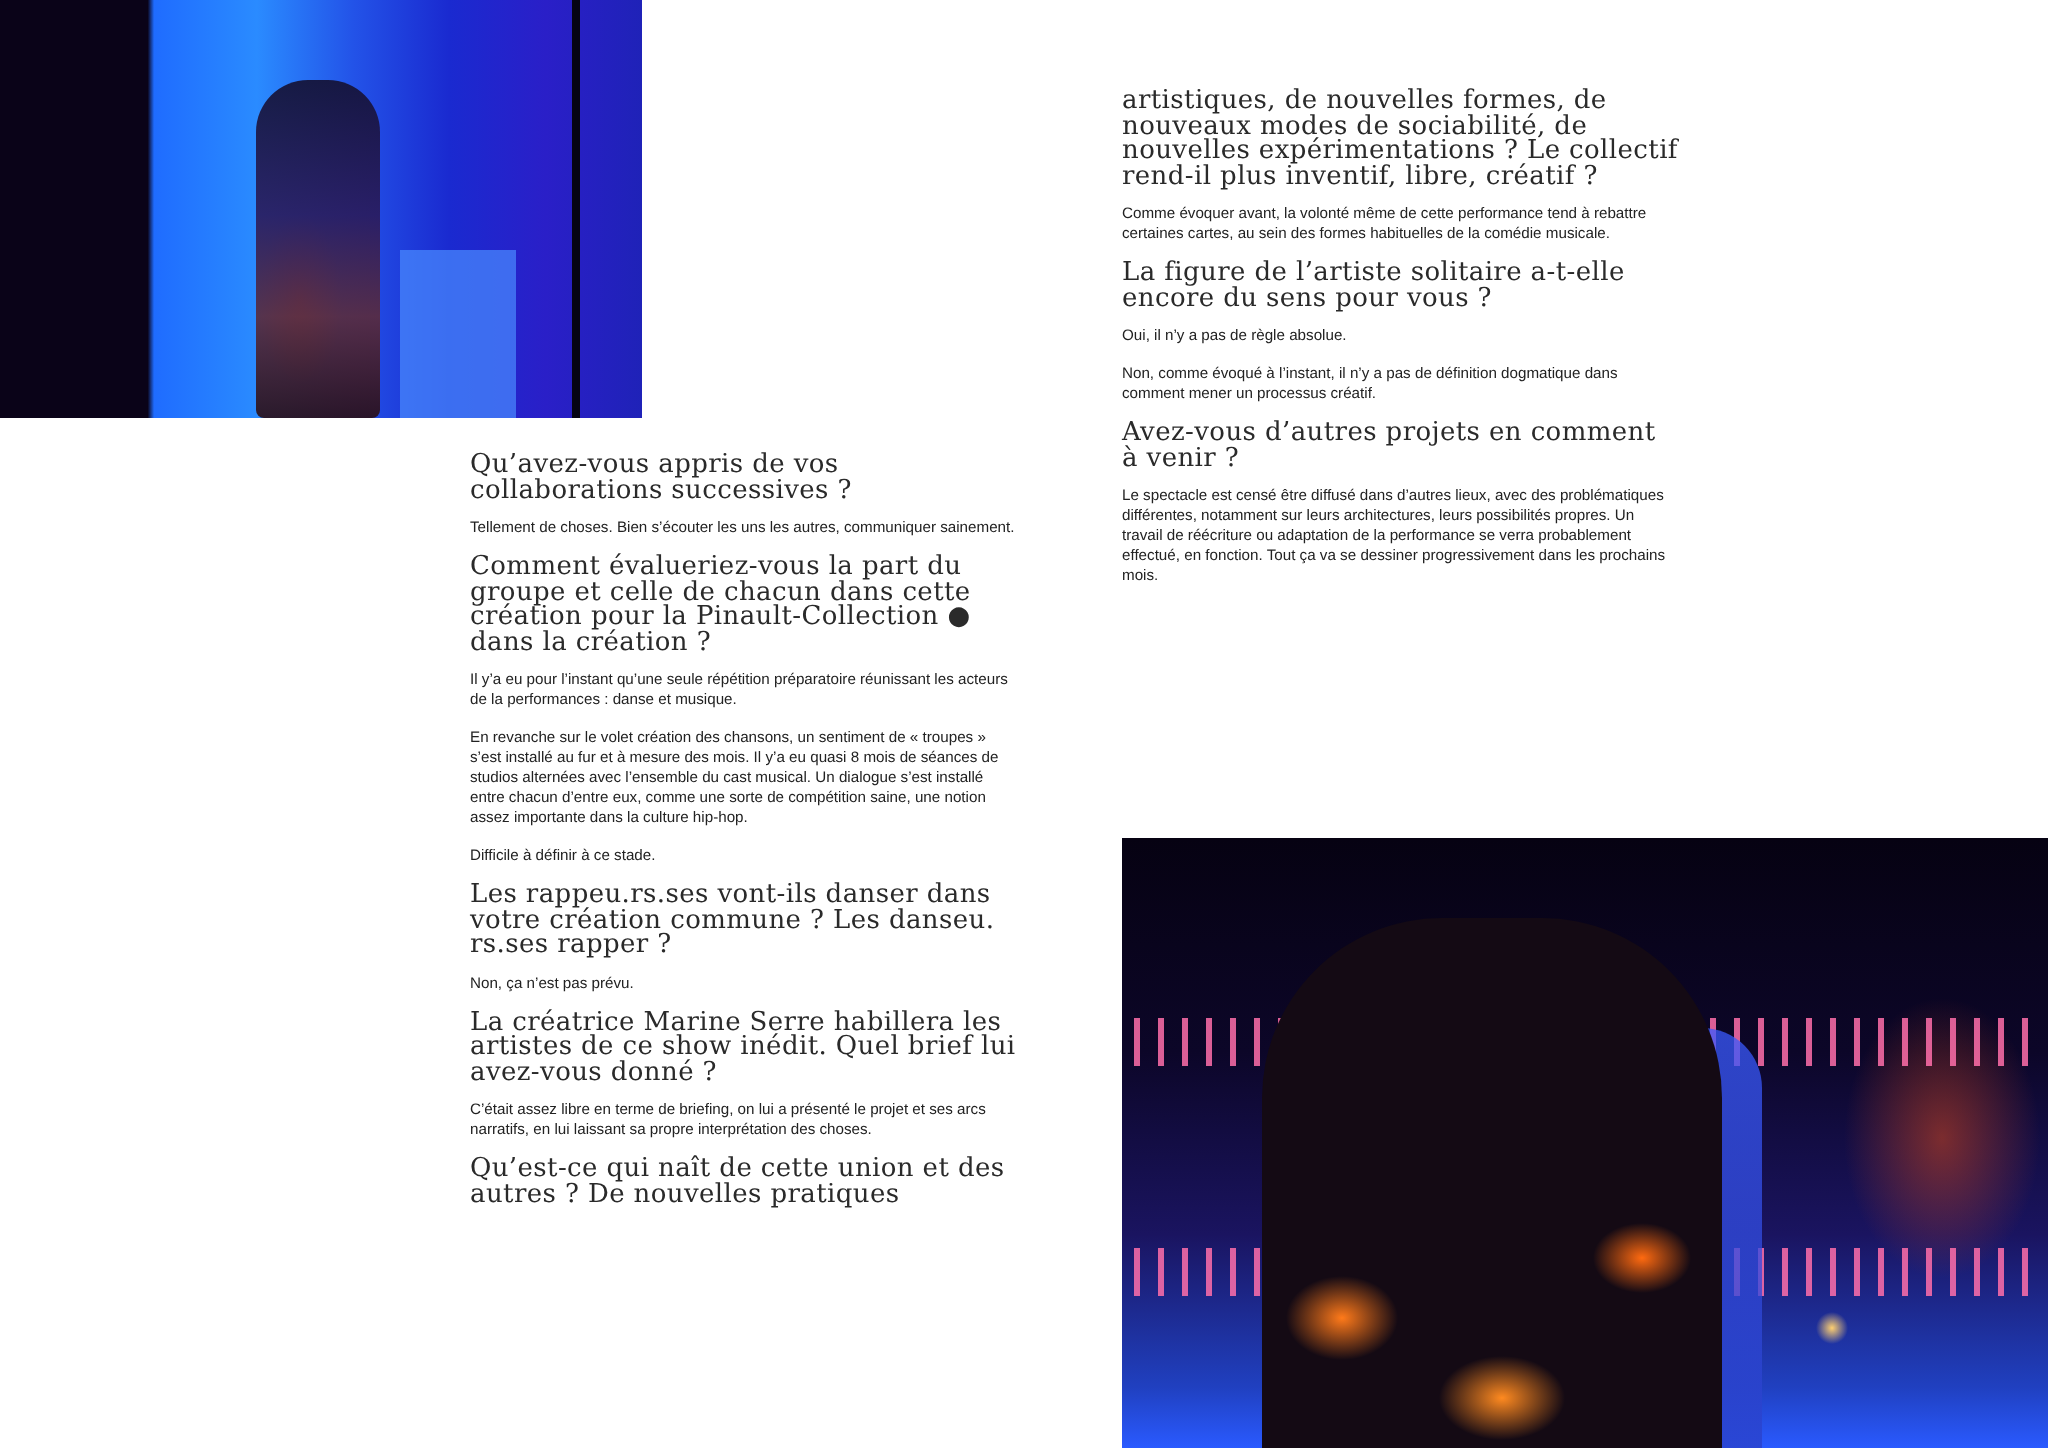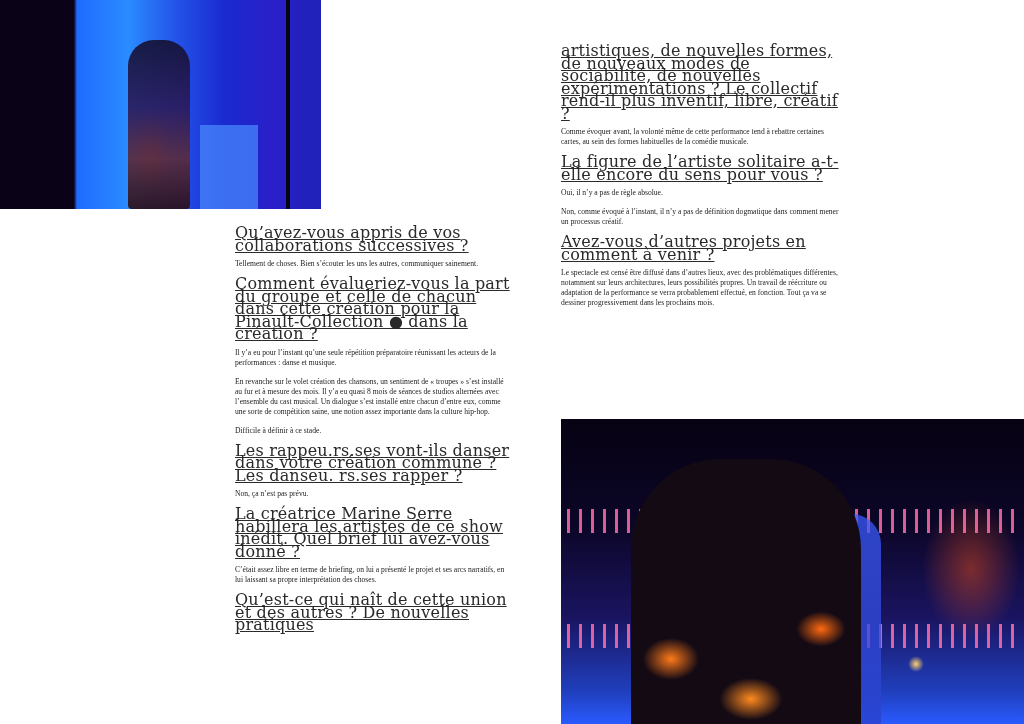--- a/index.html
+++ b/index.html
@@ -30,23 +30,23 @@
       radial-gradient(ellipse 45px 30px at 120px 240px, #ff8a20, transparent 70%),
       radial-gradient(ellipse 35px 25px at 190px 170px, #ff6a10, transparent 70%),
       #140a14;
     border-radius:90px 90px 0 0; }
   #photo-bottom .dancer { position:absolute; left:240px; top:95px; width:80px; height:210px;
     background:linear-gradient(180deg,#3a5aff,#2a40c8); opacity:0.75; border-radius:30px 30px 0 0; }
 
   .col { position:absolute; }
   #col-left { left:191px; top:227px; width:275px;margin-left:44px; }
   #col-right { left:561px; top:45px; width:278px; }
-  .q { font-family:"DejaVu Serif", serif; font-size:16px; line-height:12.5px; color:#2a2a2a;
-       margin:0 0 7px 0; letter-spacing:0.2px;text-decoration:underline; }
-  .a { font-family:Liberation Serif, serif; font-size:7.6px; line-height:10px; color:#222;
+  .q { font-family:"DejaVu Serif", serif; font-size:13px; line-height:12.5px; color:#2a2a2a;
+       margin:0 0 7px 0; letter-spacing:0.2px; }
+  .a { font-family:Liberation Sans, sans-serif; font-size:7.6px; line-height:10px; color:#222;
        margin:0 0 9px 0; }
 </style>
 </head>
 <body>
 
 <div id="photo-top" class="photo">
   <div class="stand"></div>
   <div class="figure"></div>
   <div class="pole"></div>
 </div>

